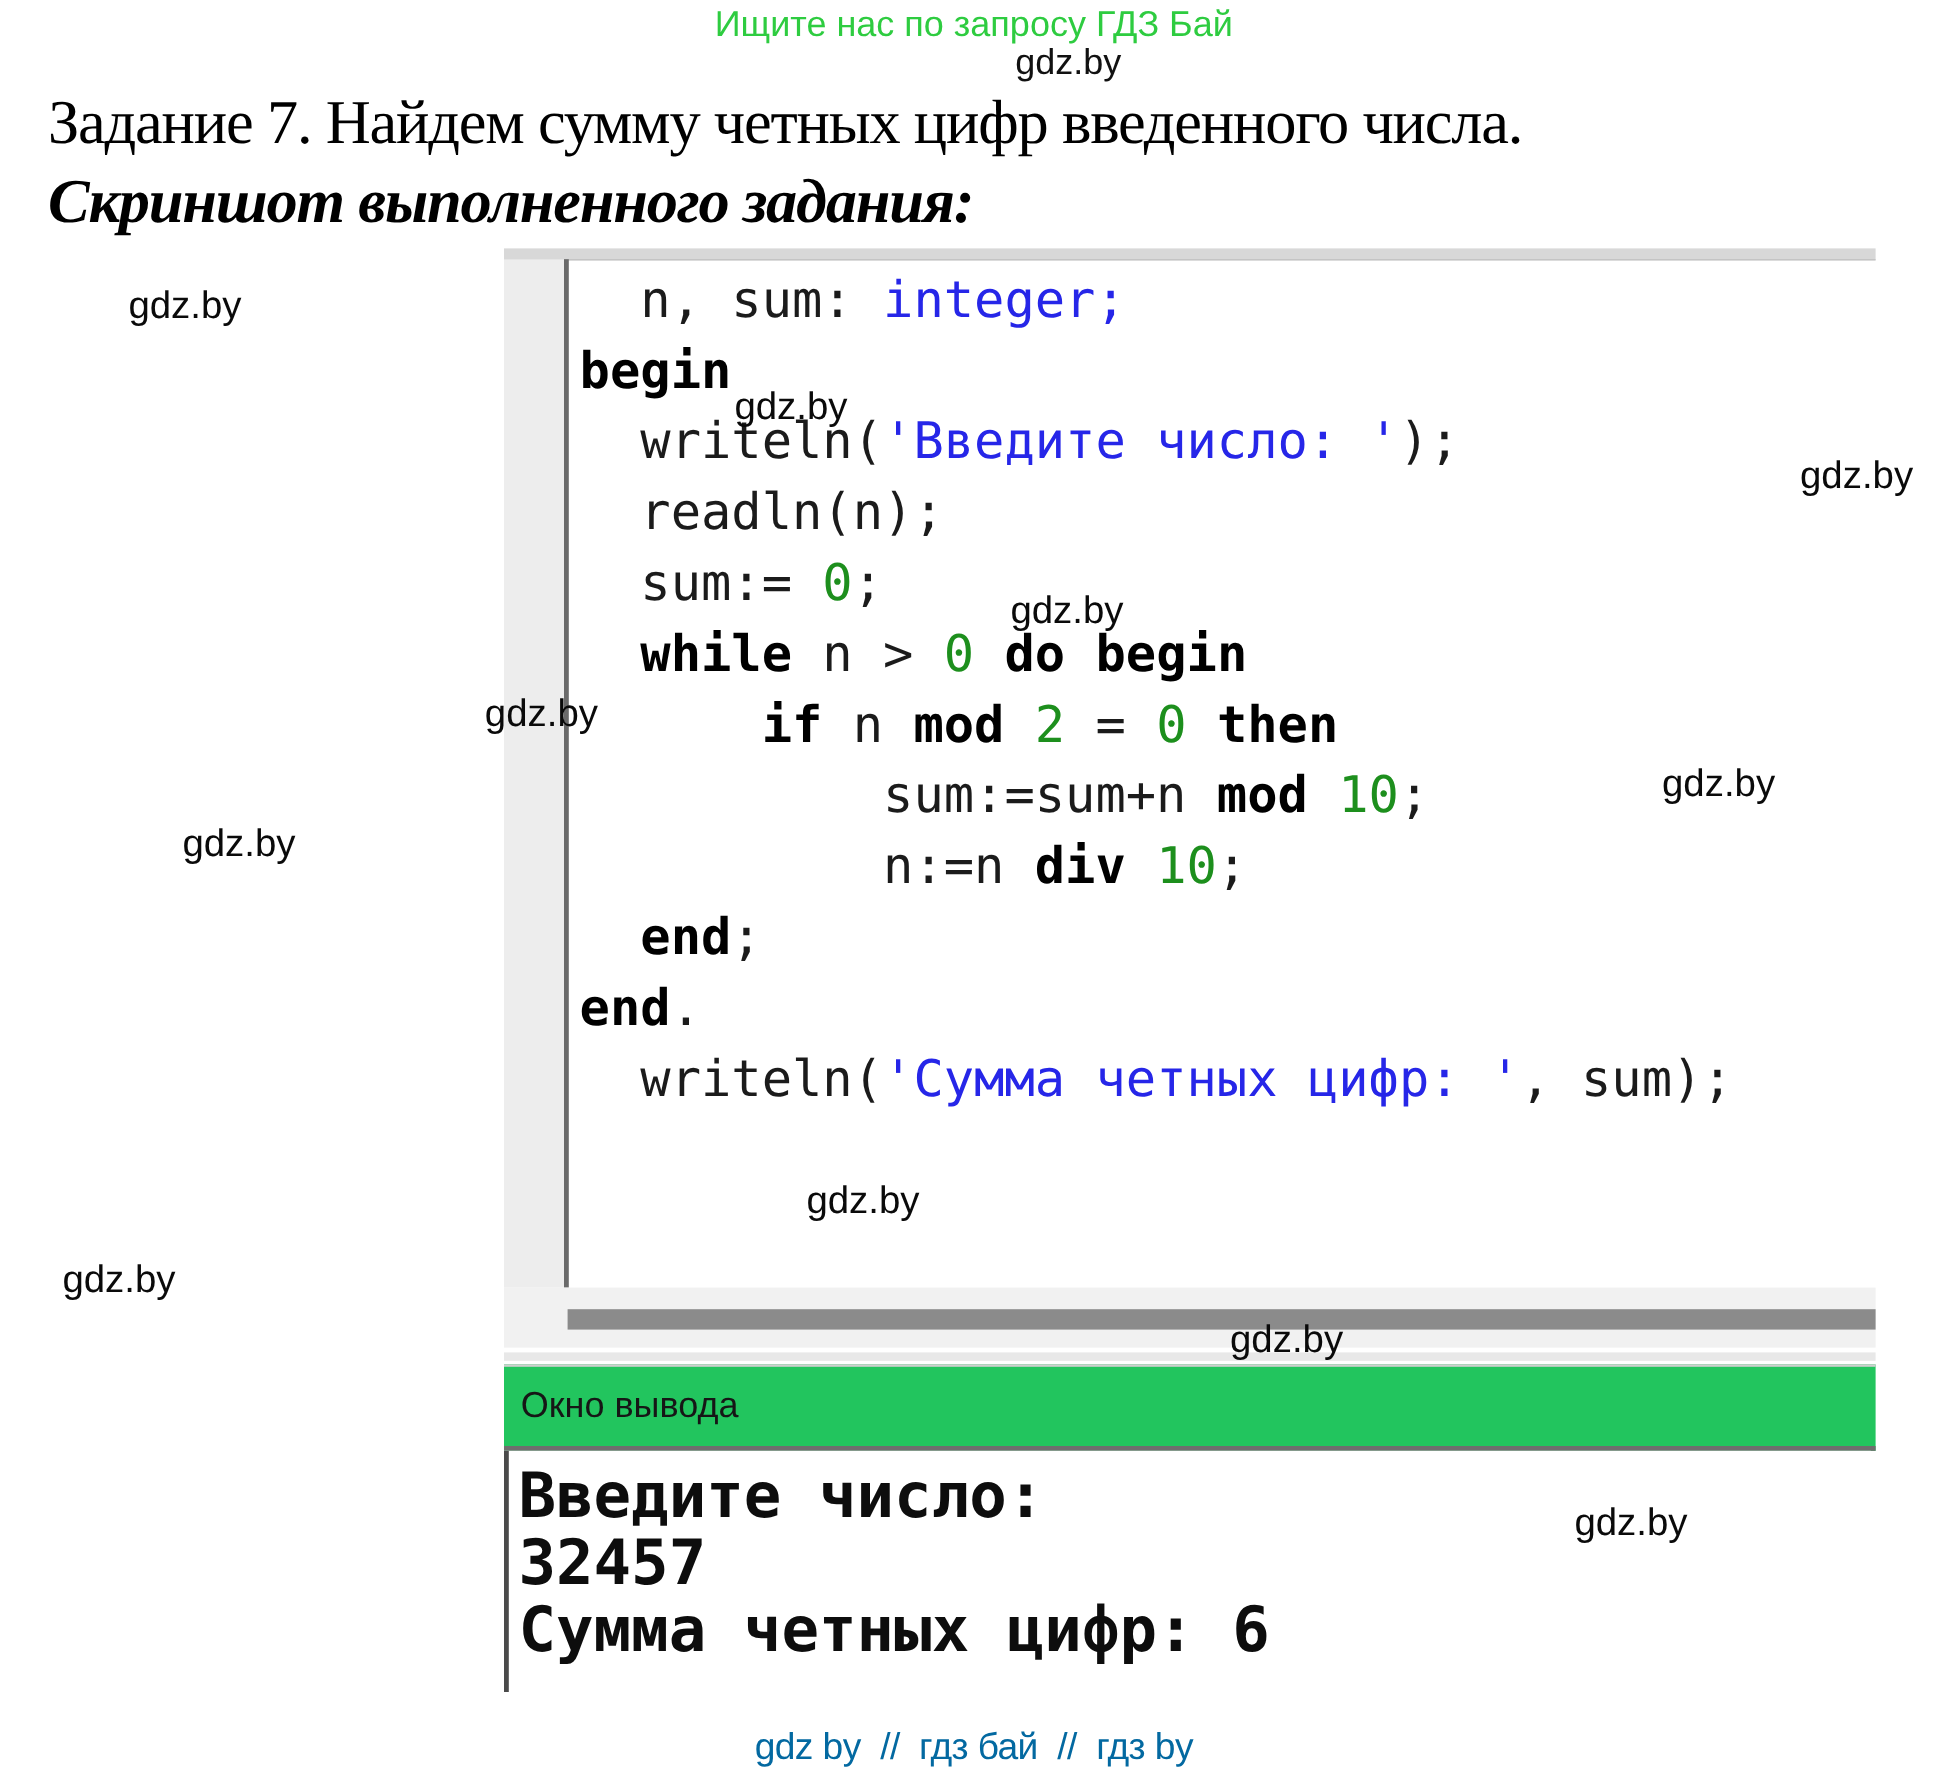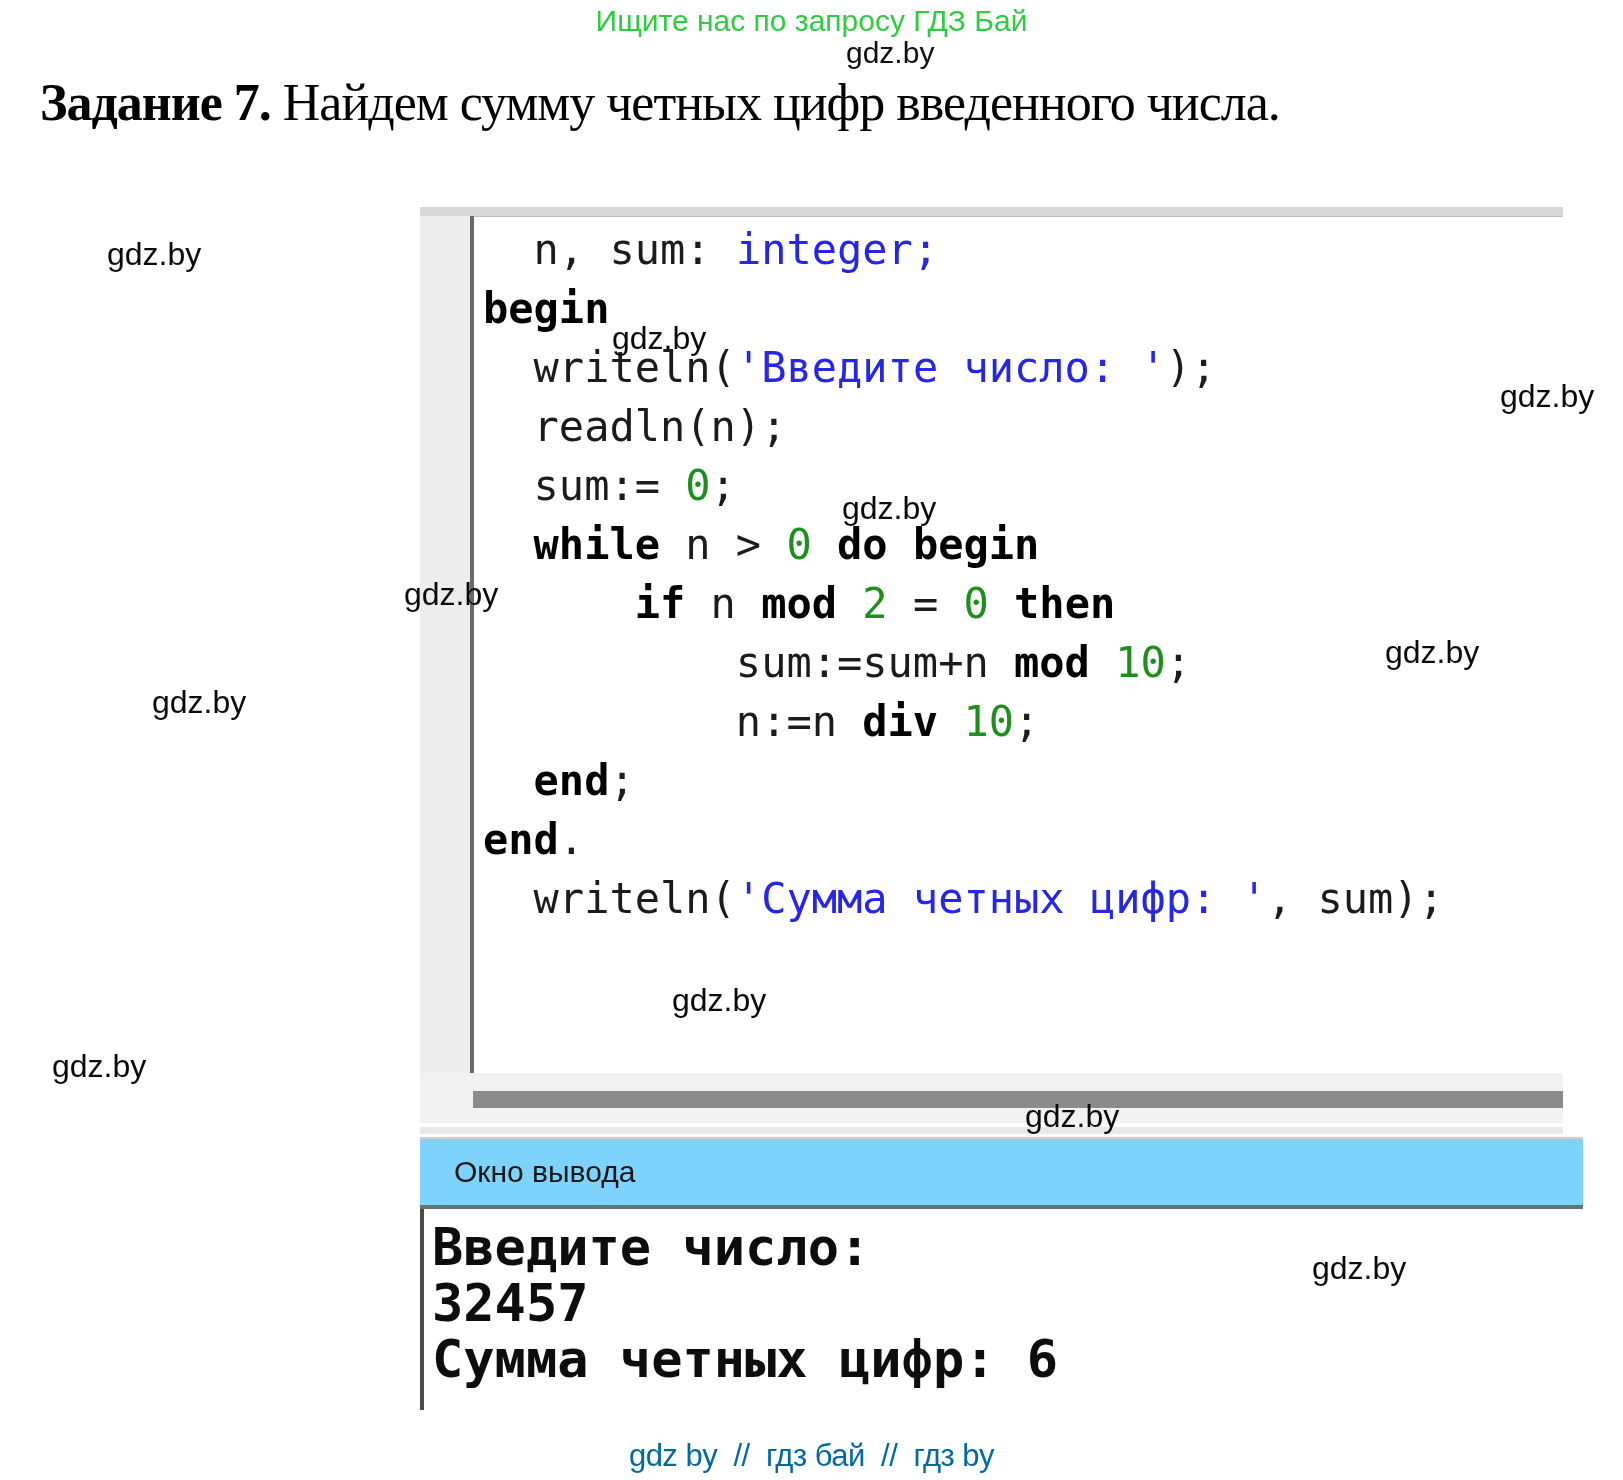--- a/index.html
+++ b/index.html
@@ -8,21 +8,21 @@
 
   
   .promo{position:absolute;top:4px;left:0;width:100%;text-align:center;
          font-size:30px;font-weight:400;}
   .top-gdz{position:absolute;top:36px;left:846px;font-size:30px;color:#111;}
 
   
   .heading{position:absolute;top:70px;left:40px;width:1540px;
            font-family:"Liberation Serif",serif;font-size:52px;line-height:66px;
            color:#000;letter-spacing:-1px;white-space:nowrap;}
-  .heading .lbl{font-weight:700;}
+  .heading .lbl{font-weight:400;}
   .heading .sub{font-weight:700;font-style:italic;display:block;}
 
   
   .ed-topstrip{position:absolute;left:420px;top:207px;width:1143px;height:9px;
                background:#d8d8d8;border-bottom:1px solid #bfbfbf;}
   .ed-gutter{position:absolute;left:420px;top:216px;width:50px;height:857px;background:#ededed;}
   .ed-vline{position:absolute;left:470px;top:216px;width:4px;height:857px;background:#6a6a6a;}
   .code{position:absolute;left:483px;top:220px;
         font-family:"DejaVu Sans Mono",monospace;font-size:42px;line-height:59px;}
   .code-line{white-space:pre;height:59px;}
@@ -32,22 +32,22 @@
   .seg-string{color:var(--c-blue,#2626e8);}
   .seg-number{color:var(--c-num,#1d8f1d);}
 
   
   .sb-track{position:absolute;left:420px;top:1073px;width:1143px;height:50px;background:#f1f1f1;}
   .sb-thumb{position:absolute;left:473px;top:1091px;width:1090px;height:17px;background:#8b8b8b;}
   .strip2{position:absolute;left:420px;top:1127px;width:1143px;height:7px;background:#e8e8e8;}
 
   
   .out-header{position:absolute;left:420px;top:1137px;width:1143px;height:66px;
-              background:#7dd3fc;border-top:2px solid #cfcfcf;border-bottom:4px solid #6e6e6e;
-              box-sizing:content-box;padding-left:20px;}
+              background:#22c55e;border-top:2px solid #cfcfcf;border-bottom:4px solid #6e6e6e;
+              box-sizing:content-box;}
   .out-title{font-size:30px;line-height:66px;padding-left:14px;color:#161616;}
   .out-body{position:absolute;left:420px;top:1209px;width:1139px;height:201px;background:#fff;
             border-left:4px solid #4a4a4a;padding:10px 0 0 8px;box-sizing:border-box;}
   .out-line{font-family:"DejaVu Sans Mono",monospace;font-size:52px;line-height:56px;
             font-weight:700;color:#0d0d0d;white-space:pre;}
 
   
   .watermark{position:absolute;font-size:32px;color:#0a0a0a;z-index:5;white-space:nowrap;}
 
   
@@ -57,20 +57,21 @@
 </head>
 <body>
 
 <div class="page">
 
   <div class="promo" style="color: rgb(46, 204, 64);">Ищите нас по запросу ГДЗ Бай</div>
   <div class="top-gdz">gdz.by</div>
 
   <div class="heading">
     <span class="lbl">Задание 7.</span><span> Найдем сумму четных цифр введенного числа.</span>
+    <span class="sub">Скриншот выполненного задания:</span>
   </div>
 
   <div class="ed-topstrip"></div>
   <div class="ed-gutter"></div>
   <div class="ed-vline"></div>
   <div class="code">
       <div class="code-line"><span class="seg-plain">  n, sum: </span><span class="seg-type">integer;</span></div>
       <div class="code-line"><span class="seg-keyword">begin</span></div>
       <div class="code-line"><span class="seg-plain">  writeln(</span><span class="seg-string">'Введите число: '</span><span class="seg-plain">);</span></div>
       <div class="code-line"><span class="seg-plain">  readln(n);</span></div>

